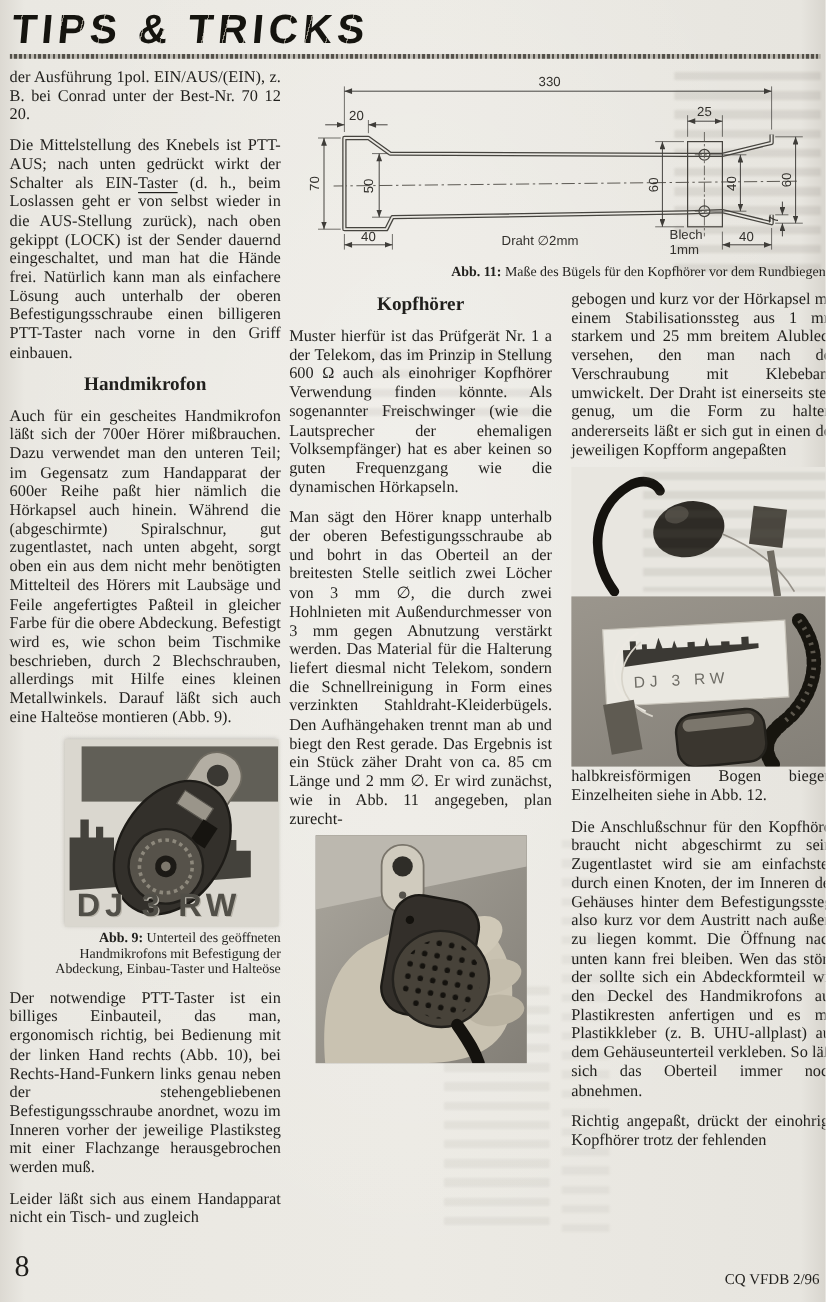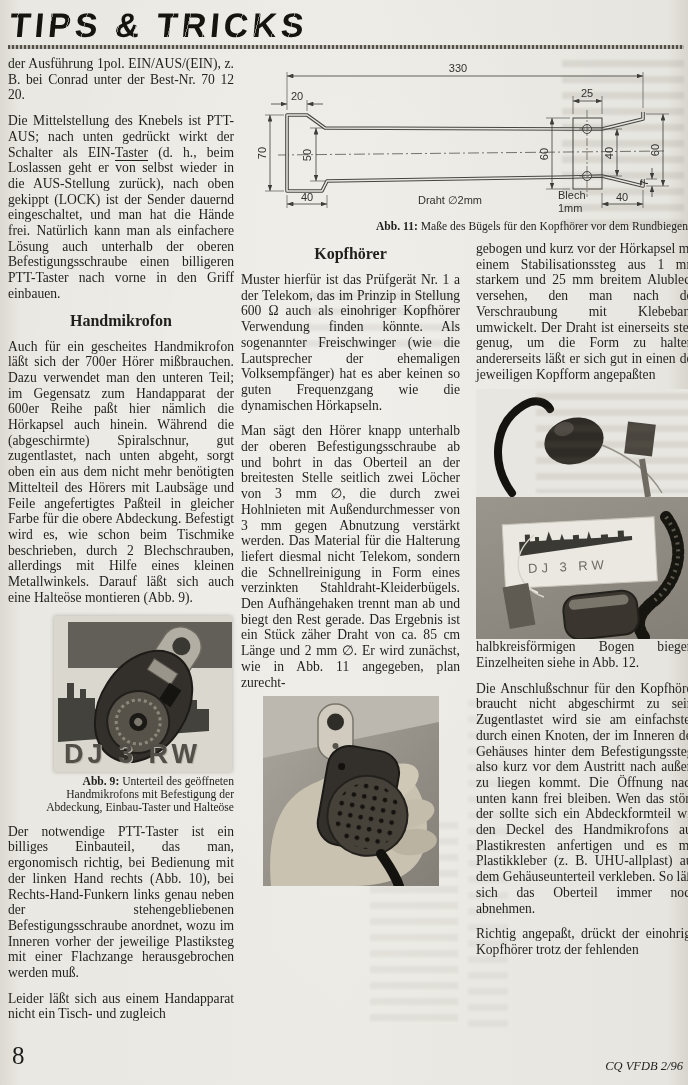--- a/index.html
+++ b/index.html
@@ -56,21 +56,21 @@
   .diagram svg{display:block;}
   .diagram .caption{margin-top:1px;}
   svg text{font-family:"Liberation Sans",sans-serif;font-size:11px;fill:#33312d;}
   
   .ghost{
     position:absolute;opacity:.5;filter:blur(.8px);pointer-events:none;
     background:repeating-linear-gradient(180deg,rgba(120,114,102,.28) 0 7px,rgba(0,0,0,0) 7px 16px);
   }
   
   .pageno{position:absolute;left:12px;top:1042px;font-size:25px;}
-  .journal{position:absolute;right:5px;top:1059px;font-size:12.5px;font-style:italic;}
+  .journal{position:absolute;right:5px;top:1059px;font-size:12.5px;}
 </style>
 </head>
 <body>
 
 <div class="page">
 
   <div class="hdr-title">TIPS &amp; TRICKS</div>
   <div class="hdr-rule"></div>
 
   <div class="ghost" style="left:562px;top:60px;width:122px;height:172px;"></div>

